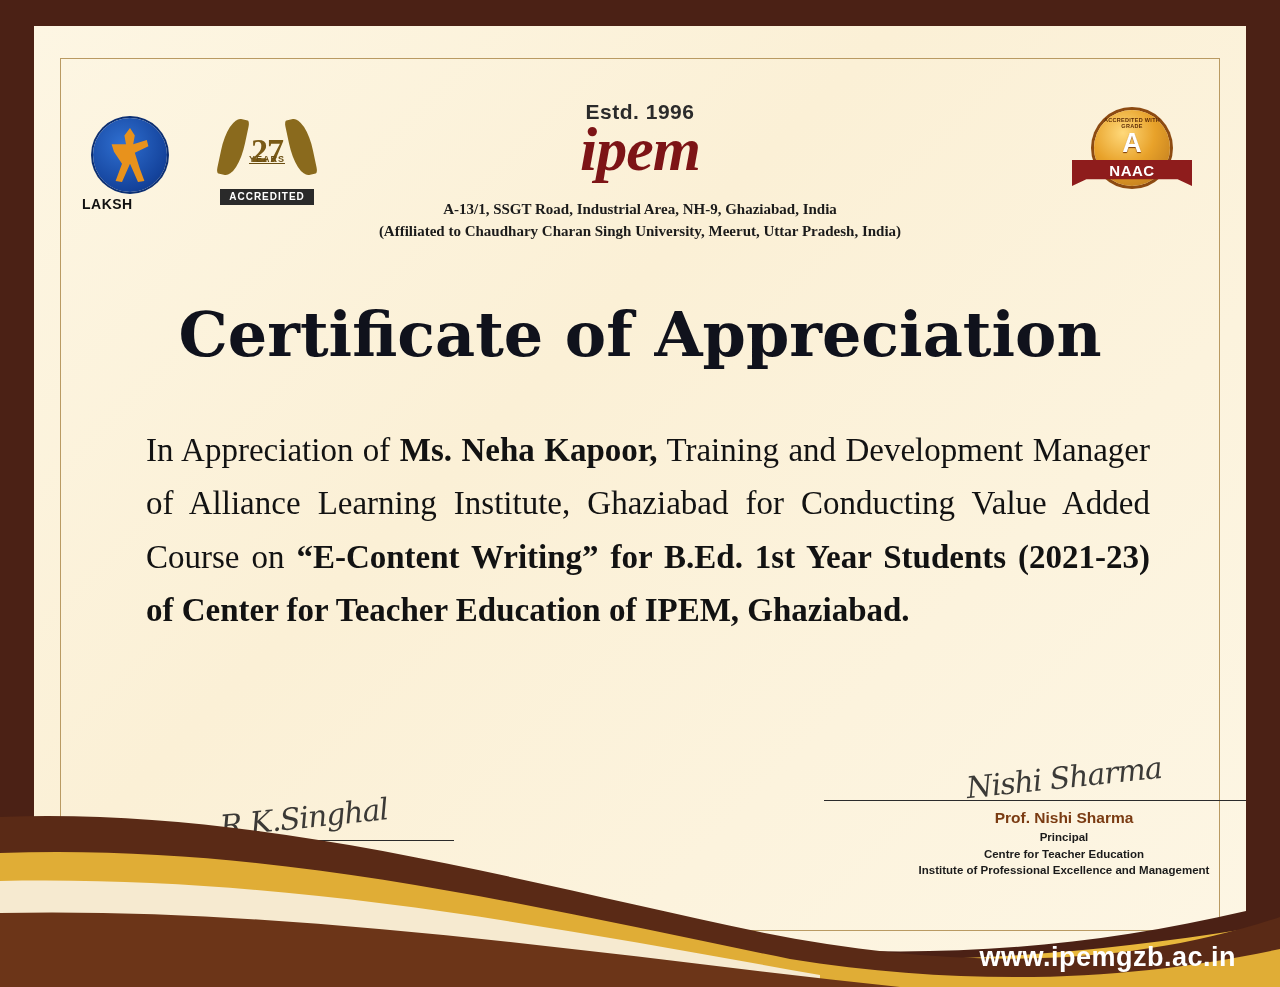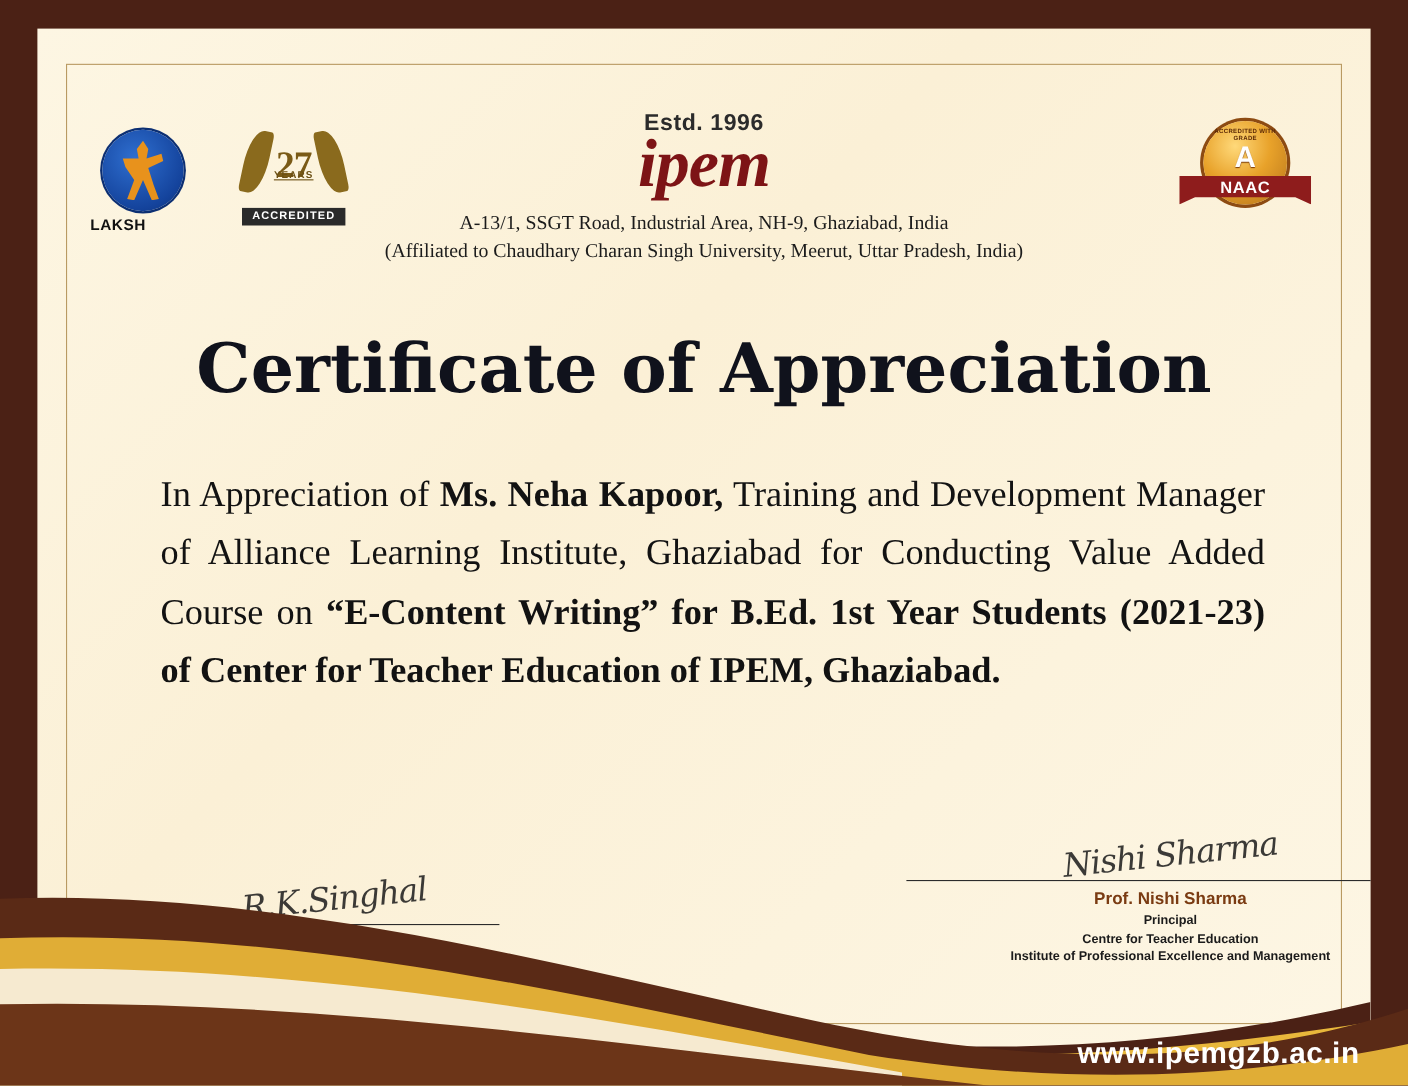--- a/index.html
+++ b/index.html
@@ -171,24 +171,24 @@
   }
   .ghaziabad {
     margin-top: -6px;
     font-family: "Liberation Sans", sans-serif;
     font-weight: bold;
     font-size: 31px;
     color: #7d1416;
     letter-spacing: -0.5px;
   }
   .addr {
-    margin-top: 10px;
+    margin-top: 20px;
     font-family: "Liberation Serif", serif;
-    font-weight: normal;
-    font-size: 18px;
+    font-weight: bold;
+    font-size: 15px;
     color: #1b1b1b;
     line-height: 1.45;
   }
 
   .naac {
     position: absolute;
     right: 54px;
     top: 20px;
     width: 120px;
     height: 92px;

